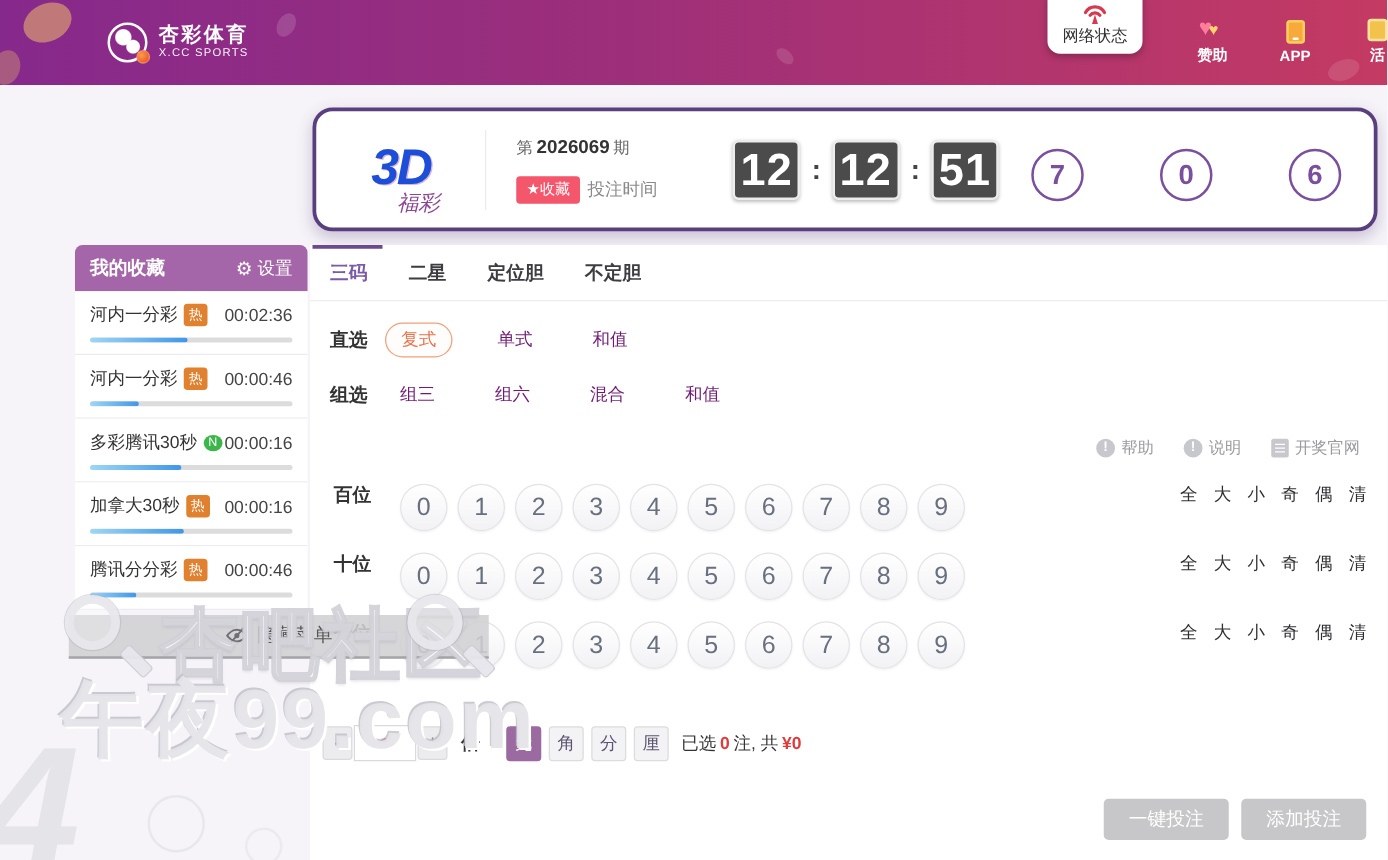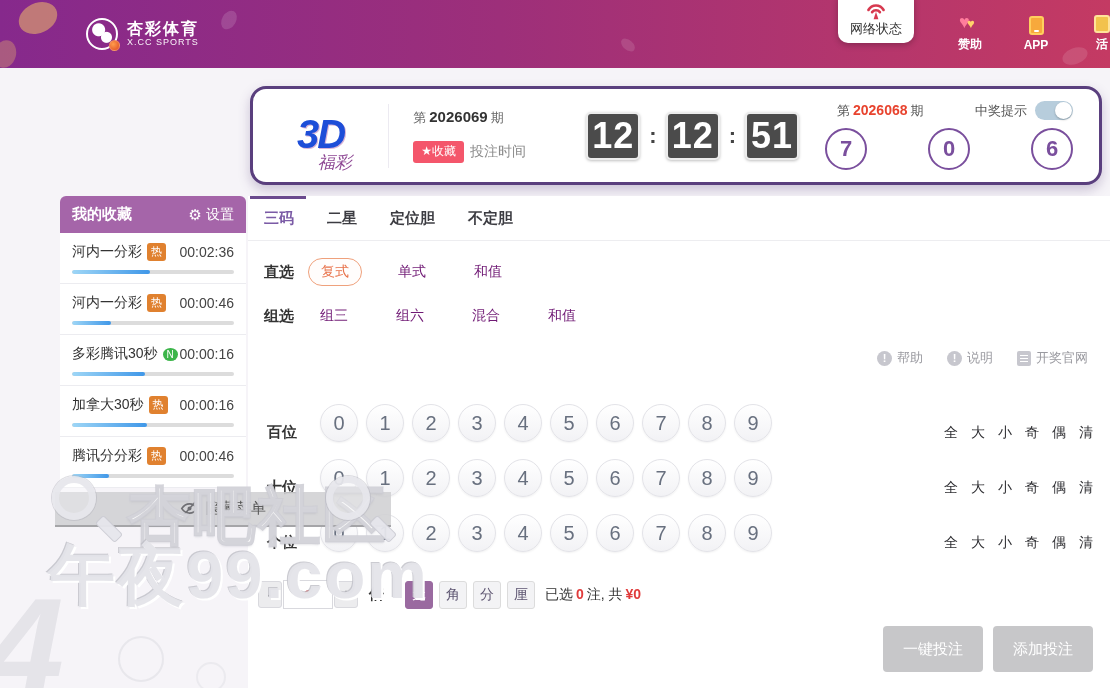--- a/index.html
+++ b/index.html
@@ -104,21 +104,21 @@
   .pill { font-size:14px; color:#701a75; margin-right:24px; padding:4px 12px; cursor:pointer; }
   .pill-active { color:#e8724a; border:1px solid #efa17c; border-radius:15px; background:#fffdfc; }
   .links-row { display:flex; justify-content:flex-end; gap:24px; padding-right:22px; margin-top:20px; }
   .link { display:flex; align-items:center; gap:5px; font-size:13px; color:#9a9aa0; cursor:pointer; }
   .info-circle { width:15px; height:15px; border-radius:50%; background:#c7c7ce; color:#fff; font-size:11px;
                  font-weight:bold; display:flex; align-items:center; justify-content:center; }
   .doc-icon { width:14px; height:15px; background:#c7c7ce; border-radius:2px; position:relative; }
   .doc-icon:after { content:""; position:absolute; left:3px; top:4px; width:8px; height:1.5px; background:#fff;
                     box-shadow:0 3px 0 #fff, 0 6px 0 #fff; }
   .digit-area { margin-top:20px; }
-  .digit-row { display:flex; align-items:flex-end; height:55px; padding-left:19px; }
+  .digit-row { display:flex; align-items:flex-start; height:55px; padding-left:19px; }
   .digit-label { font-size:15px; font-weight:bold; color:#333; width:53px; }
   .digits { display:flex; gap:8px; }
   .digit-circle { width:38px; height:38px; border-radius:50%; border:1px solid #e3e3e8;
                   background:linear-gradient(#ffffff,#f2f2f5); box-shadow:0 1px 2px rgba(0,0,0,.06);
                   color:#68707f; font-size:20px; display:flex; align-items:center; justify-content:center; cursor:pointer; }
   .quick { margin-left:auto; display:flex; gap:13px; padding-right:17px; }
   .quick-item { font-size:14px; color:#2f2f33; cursor:pointer; }
   .bet-bar { display:flex; align-items:center; margin:28px 0 0 10px; }
   .step-btn { width:24px; height:27px; background:#ececee; border:1px solid #d9d9de; border-radius:3px;
               color:#777; font-size:16px; display:flex; align-items:center; justify-content:center; cursor:pointer; }
@@ -127,21 +127,21 @@
                 font-family:"Liberation Sans","DejaVu Sans",sans-serif; }
   .times-label { font-size:15px; font-weight:bold; color:#333; margin:0 0 0 11px; }
   .units { display:flex; gap:6px; margin-left:21px; }
   .unit { min-width:27px; height:28px; padding:0 6px; font-size:14px; display:flex; align-items:center;
           justify-content:center; background:#f3f3f5; border:1px solid #dcdcdc; border-radius:3px;
           color:#5c5470; cursor:pointer; }
   .unit-active { background:#9a6aa0; border-color:#9a6aa0; color:#fff; }
   .bet-summary { margin-left:10px; font-size:14px; color:#333; }
   .bet-summary b { color:#e03b3b; margin:0 3px; }
   .big-btns { position:absolute; right:17px; bottom:16px; display:flex; gap:10px; }
-  .big-btn { width:100px; height:46px; background:#c7c7c9; border-radius:4px; color:#fff; font-size:15px;
+  .big-btn { width:100px; height:33px; background:#c7c7c9; border-radius:4px; color:#fff; font-size:15px;
              display:flex; align-items:center; justify-content:center; cursor:pointer; }
 
   
   .wm { position:absolute; z-index:30; pointer-events:none; }
   .wm-community { left:128px; top:474px; font-size:62px; font-weight:bold; letter-spacing:3px;
                   color:rgba(255,255,255,.88); -webkit-text-stroke:2px rgba(205,205,212,.85);
                   text-shadow:0 2px 2px rgba(160,160,170,.25); }
   .wm-mag { width:44px; height:44px; border:7px solid rgba(230,230,236,.92); border-radius:50%;
             background:rgba(255,255,255,.25); box-shadow:0 0 0 1px rgba(170,170,180,.4); }
   .wm-mag:after { content:""; position:absolute; left:36px; top:40px; width:26px; height:10px;
@@ -216,31 +216,20 @@
       </div>
     </div>
     <div class="countdown">
       <div class="cd-box">12</div>
       <div class="cd-colon">:</div>
       <div class="cd-box">12</div>
       <div class="cd-colon">:</div>
       <div class="cd-box">51</div>
     </div>
     <div class="banner-right">
-      <div class="br-top">
-        <div class="last-period">
-          <span>第</span><b>2026068</b><span>期</span>
-        </div>
-        <div class="win-tip">
-          <span class="win-tip-label">中奖提示</span>
-          <div class="toggle">
-              <div class="knob"></div>
-            </div>
-        </div>
-      </div>
       <div class="win-nums">
           <div class="win-num">7</div>
           <div class="win-num">0</div>
           <div class="win-num">6</div>
         </div>
     </div>
   </div>
 
   <div class="sidebar">
     <div class="sb-head">

